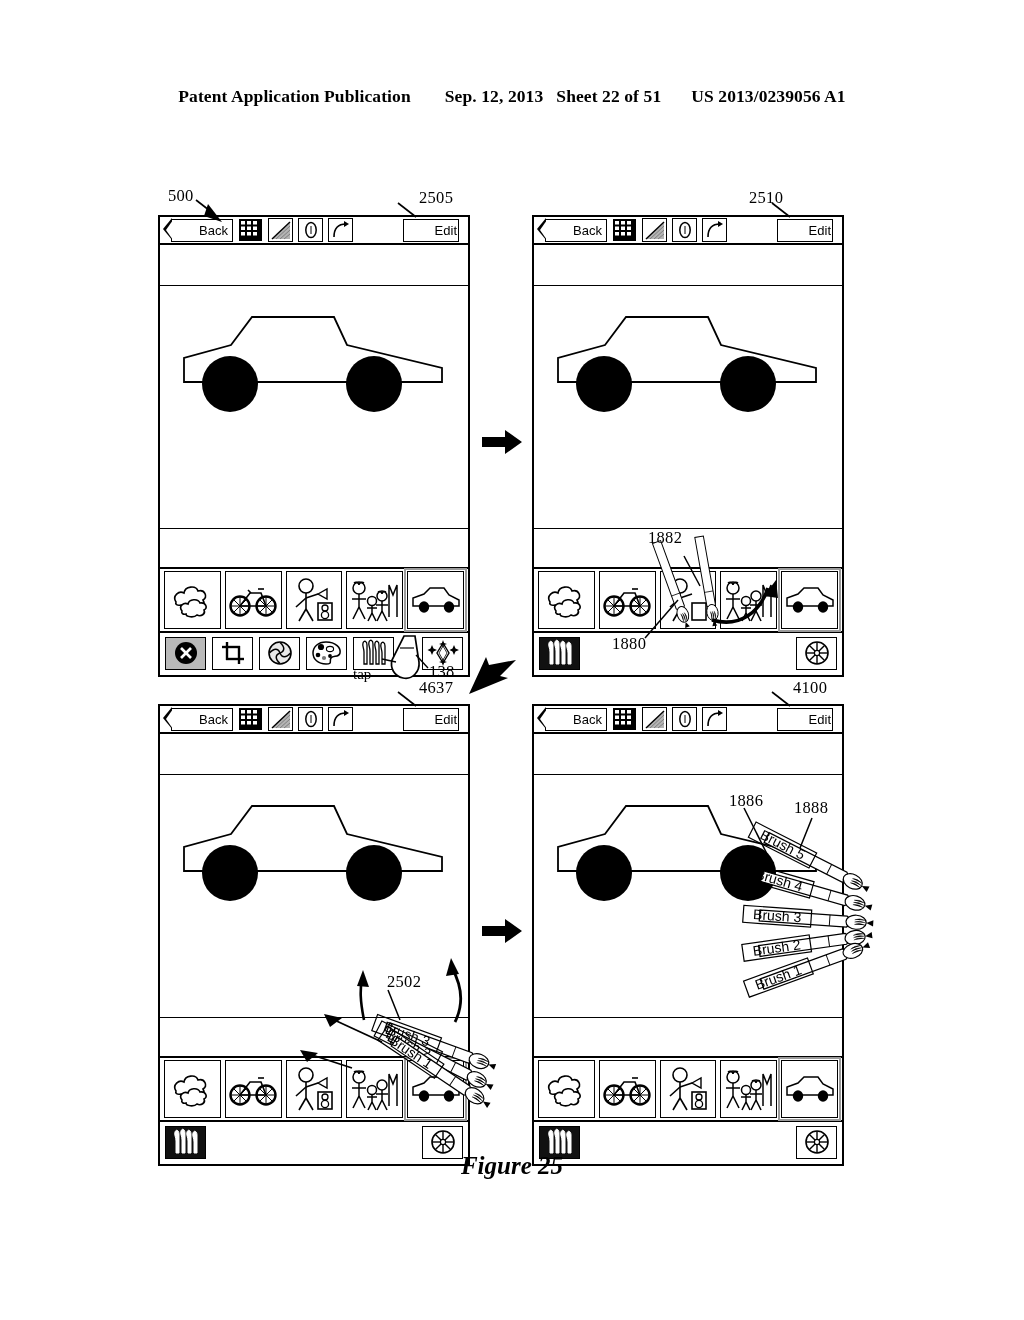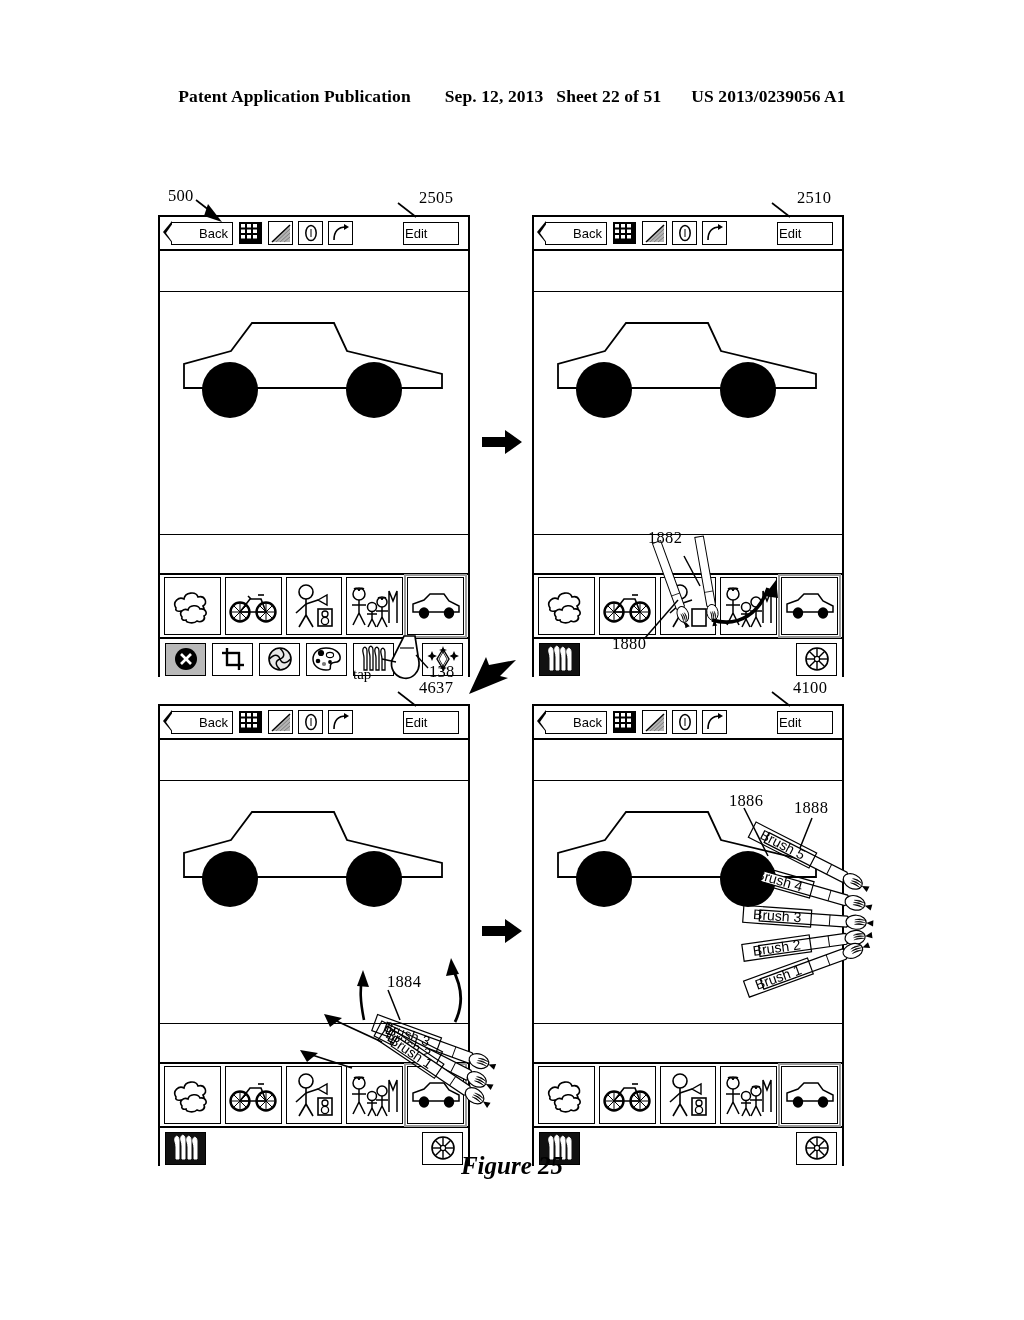--- a/index.html
+++ b/index.html
@@ -31,21 +31,21 @@
     background:#fff;
     box-sizing:border-box;
   }
   .dev1{left:158px;top:215px;}
   .dev2{left:532px;top:215px;}
   .dev3{left:158px;top:704px;}
   .dev4{left:532px;top:704px;}
 
   .toolbar{
     position:relative;
-    height:34px;
+    height:28px;
     border-bottom:2.5px solid #000;
     display:flex;align-items:center;
     padding:0 6px;
     box-sizing:border-box;
     gap:5px;
     background:#fff;
   }
   .btn-back{
     position:relative;
     height:23px;width:62px;
@@ -78,21 +78,21 @@
     box-sizing:border-box;
     display:flex;align-items:center;justify-content:center;
     background:#fff;
     flex:0 0 auto;
   }
   .tb-icon.noborder{border:none;}
   .btn-edit{
     height:23px;min-width:56px;
     border:1.8px solid #000;
     box-sizing:border-box;
-    display:flex;align-items:center;justify-content:flex-start;
+    display:flex;align-items:center;justify-content:flex-end;
     font-family:"Liberation Sans", sans-serif;
     font-size:13px;background:#fff;
     margin-left:auto;margin-right:3px;
     padding:0 1px;
   }
   .tb-spacer{flex:1 1 auto;}
 
   .subbar{
     height:40px;border-bottom:1.6px solid #000;background:#fff;
   }
@@ -1002,27 +1002,27 @@
         </g>
       <rect x="42" y="-8" width="68" height="17" fill="none" stroke="#000" stroke-width="1.2"></rect>
     </g>
   </g>
   <line x1="744" y1="808" x2="768" y2="856" stroke="#000" stroke-width="1.5"></line>
   <line x1="812" y1="818" x2="800" y2="848" stroke="#000" stroke-width="1.5"></line>
 </svg>
 
 <div class="ref" style="left:168px;top:186px;">500</div>
 <div class="ref" style="left:419px;top:188px;">2505</div>
-<div class="ref" style="left:797px;top:188px;">2510</div>
+<div class="ref" style="left:749px;top:188px;">2510</div>
 <div class="ref" style="left:419px;top:678px;">4637</div>
 <div class="ref" style="left:793px;top:678px;">4100</div>
 
 <div class="tapword" style="left:353px;top:666px;">tap</div>
 <div class="ref" style="left:429px;top:662px;">138</div>
 
 <div class="ref" style="left:648px;top:528px;">1882</div>
 <div class="ref" style="left:612px;top:634px;">1880</div>
 
-<div class="ref" style="left:387px;top:972px;">1884</div>
+<div class="ref" style="left:387px;top:972px;">2502</div>
 <div class="ref" style="left:729px;top:791px;">1886</div>
 <div class="ref" style="left:794px;top:798px;">1888</div>
 
 <div class="fig-caption">Figure 25</div>
 
 </body></html>

